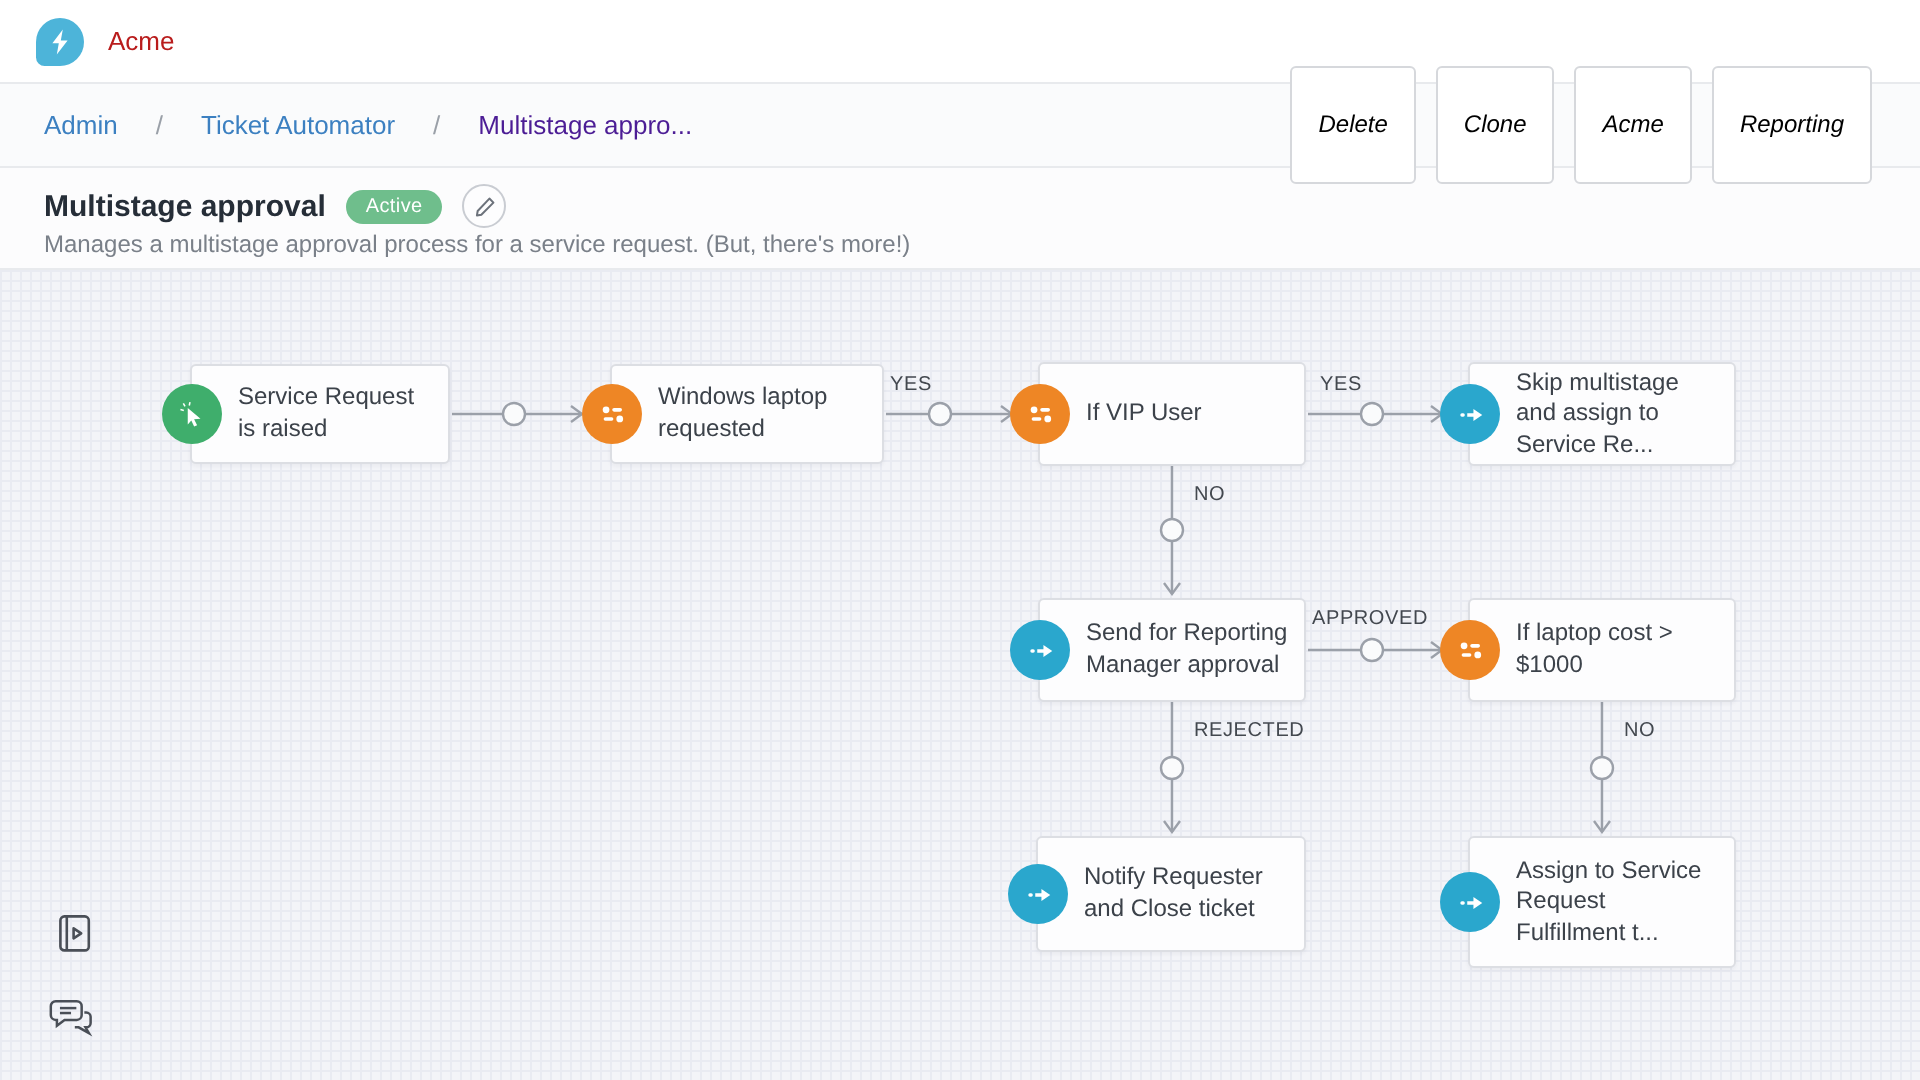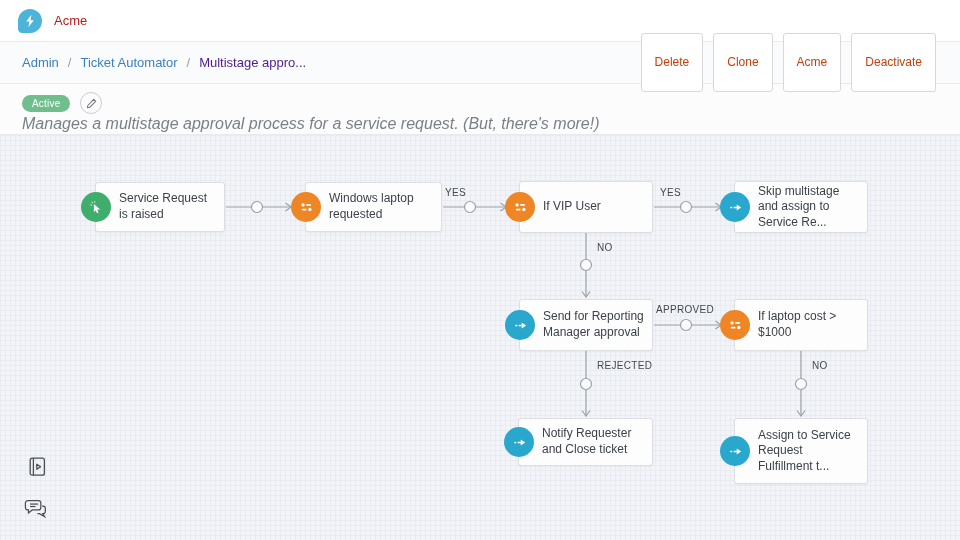--- a/index.html
+++ b/index.html
@@ -8,38 +8,38 @@
 
   
   .topbar { height:42px; display:flex; align-items:center; padding:0 16px;
     background:#fff; border-bottom:1px solid #e8eaed; }
   .logo-mark { width:24px; height:24px; background:#4db4d9; margin-left:2px;
     border-radius:50% 50% 50% 18%; display:flex; align-items:center; justify-content:center; }
   .brand-name { margin-left:12px; font-size:13px; font-weight:500; color:#b91c1c; }
 
   .navbar { height:42px; display:flex; align-items:center; padding:0 24px 0 22px;
     background:#fafbfc; border-bottom:1px solid #e8eaed; }
-  .breadcrumb { display:flex; align-items:center; gap:9px; font-size:13px; }
+  .breadcrumb { display:flex; align-items:center; gap:19px; font-size:13px; }
   .crumb-link { color:#3c80c1; cursor:pointer; }
   .crumb-sep { color:#9aa0a8; }
   .crumb-current { color:#4c1d95; }
   .nav-actions { margin-left:auto; display:flex; gap:10px; }
   .btn { background:#fff; border:1px solid #d6d8dc; border-radius:3px;
-    font-size:12px; color:#c2410c; padding:21px 13px; line-height:1.2;
-    font-family:"Liberation Sans", sans-serif; cursor:pointer; }
+    font-size:12px; color:#000000; padding:21px 13px; line-height:1.2;
+    font-family:"Liberation Sans", sans-serif; cursor:pointer;font-style:italic; }
 
   .titleblock { height:51px; padding:8px 22px 0 22px; background:#fcfcfd;
     border-bottom:1px solid #e8eaed; }
   .title-row { display:flex; align-items:center; gap:10px; }
   .wf-title { font-size:15px; font-weight:700; color:#262e38; }
   .status-badge { background:#6fbe8c; color:#fff; font-size:10px; padding:3px 10px;
     border-radius:10px; letter-spacing:.2px; }
   .pencil-btn { width:22px; height:22px; border-radius:50%; border:1px solid #c9ccd2;
     background:#fdfdfe; display:flex; align-items:center; justify-content:center; cursor:pointer; }
-  .wf-desc { margin-top:1px; font-size:16px; color:#7a8089;font-style:italic; }
+  .wf-desc { margin-top:1px; font-size:12px; color:#7a8089; }
 
   
   .canvas { position:absolute; left:0; top:135px; width:960px; height:405px;
     background-color:#f3f4f8;
     background-image:
       linear-gradient(#e9ebf2 1px, transparent 1px),
       linear-gradient(90deg, #e9ebf2 1px, transparent 1px);
     background-size:5px 5px; }
   .edges-svg { position:absolute; left:0; top:0; }
 
@@ -53,21 +53,21 @@
   .node-icon.trigger  { background:#3fae6c; }
   .node-icon.condition{ background:#ee8625; }
   .node-icon.action   { background:#2aa7cd; }
 
   .n1{left:95px; top:47px; width:130px; height:50px}
   .n2{left:305px;top:47px; width:137px; height:50px}
   .n3{left:519px;top:46px; width:134px; height:52px}
   .n4{left:734px;top:46px; width:134px; height:52px}
   .n5{left:519px;top:164px;width:134px; height:52px}
   .n6{left:734px;top:164px;width:134px; height:52px}
-  .n7{left:518px;top:283px;width:135px; height:48px}
+  .n7{left:518px;top:283px;width:135px; height:58px}
   .n8{left:734px;top:283px;width:134px; height:66px}
 
   .edge-label { position:absolute; font-size:10px; color:#43484f; letter-spacing:.3px; }
   .el-yes1{left:445px;top:52px}
   .el-yes2{left:660px;top:52px}
   .el-no1 {left:597px;top:107px}
   .el-appr{left:656px;top:169px}
   .el-rej {left:597px;top:225px}
   .el-no2 {left:812px;top:225px}
 
@@ -94,26 +94,27 @@
     <span class="crumb-link">Admin</span>
     <span class="crumb-sep">/</span>
     <span class="crumb-link">Ticket Automator</span>
     <span class="crumb-sep">/</span>
     <span class="crumb-current">Multistage appro...</span>
   </div>
   <div class="nav-actions">
     <button class="btn">Delete</button>
     <button class="btn">Clone</button>
     <button class="btn">Acme</button>
-    <button class="btn">Deactivate</button>
+    <button class="btn">Reporting</button>
   </div>
 </div>
 
 <div class="titleblock">
   <div class="title-row">
+    <span class="wf-title">Multistage approval</span>
     <span class="status-badge">Active</span>
     <span class="pencil-btn">
       <span style="display:flex">
         <svg width="11" height="11" viewBox="0 0 12 12">
             <path d="M8.4 1.4 L10.6 3.6 L4 10.2 L1.6 10.6 L2 8.2 Z" fill="none" stroke="#6c727b" stroke-width="1.1" stroke-linejoin="round"></path>
           </svg>
       </span>
     </span>
   </div>
   <div class="wf-desc">Manages a multistage approval process for a service request. (But, there's more!)</div>

